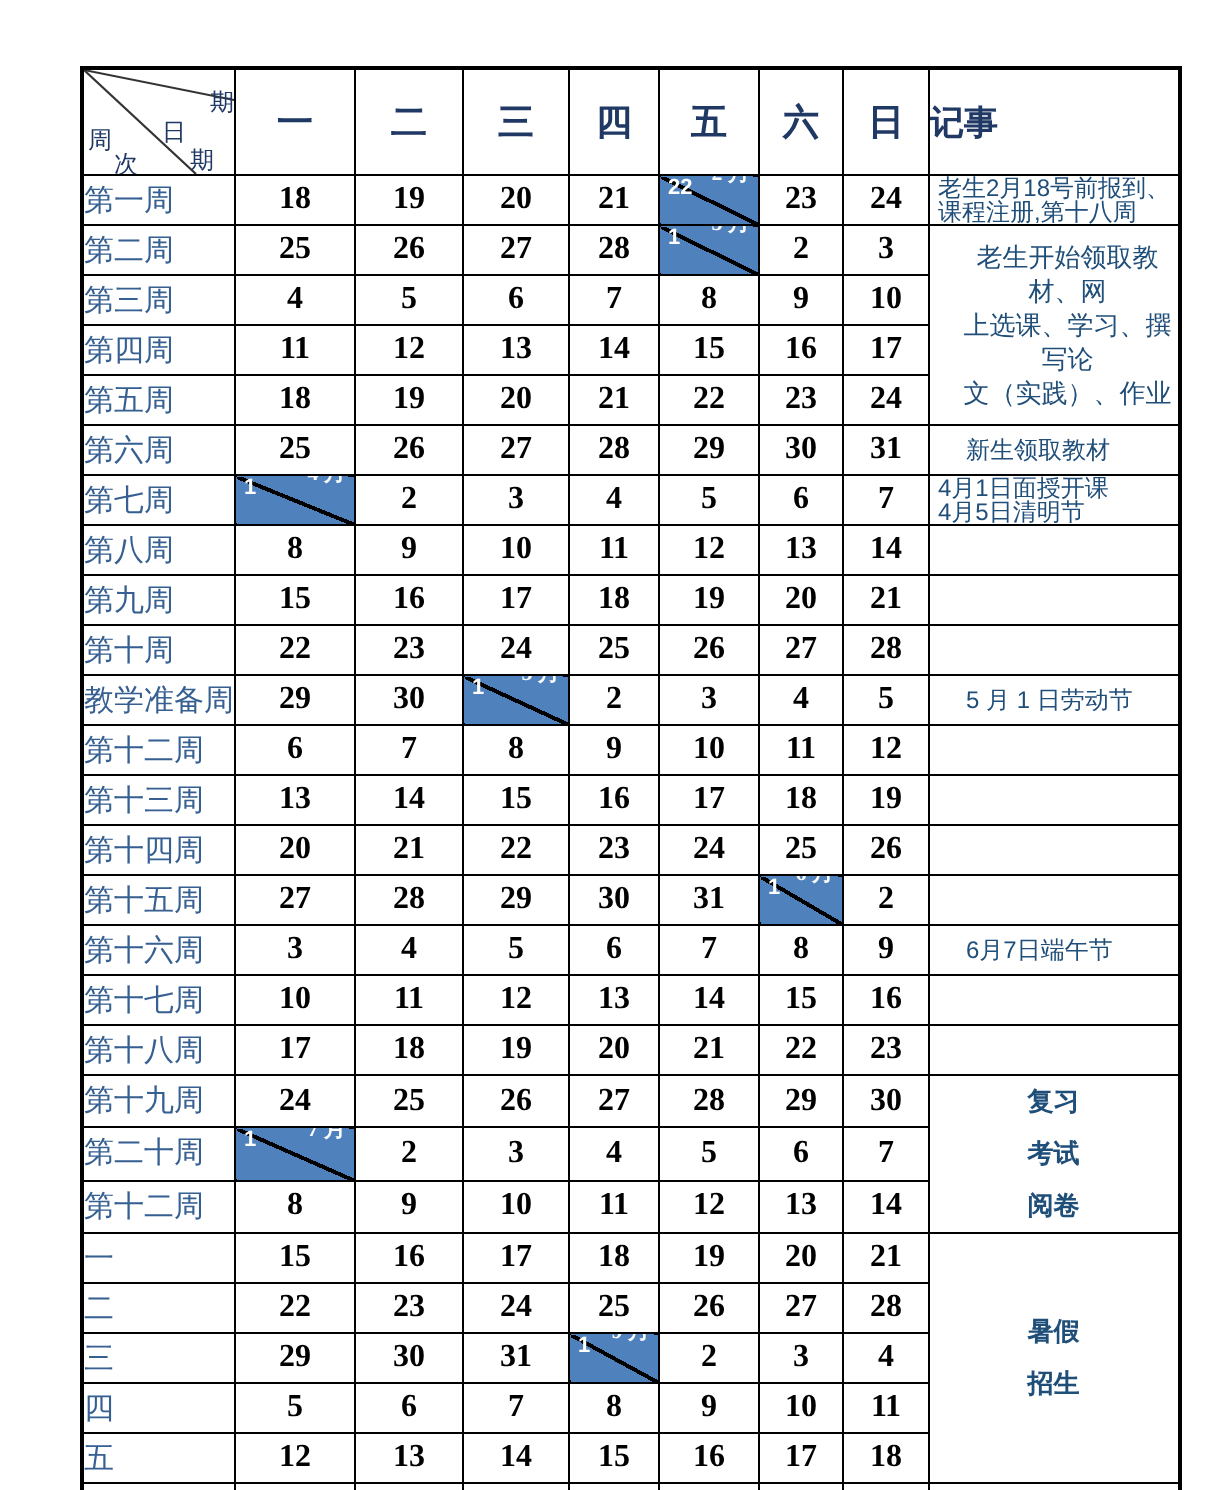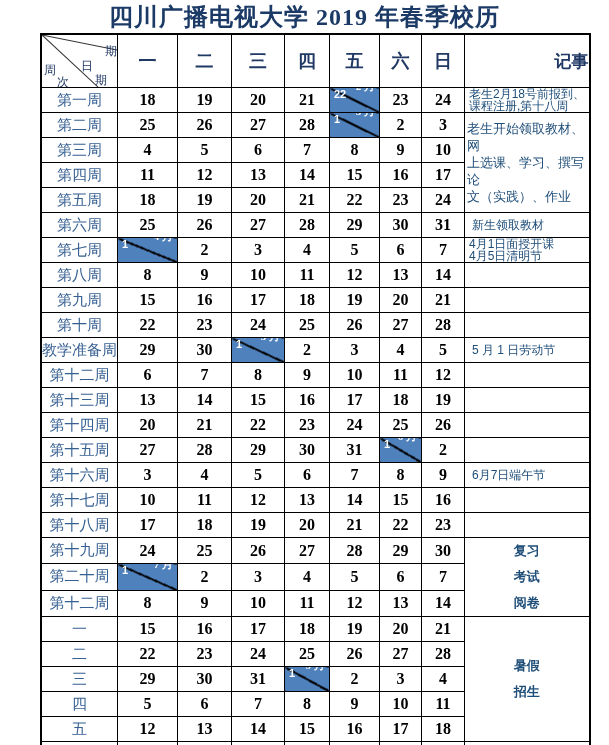--- a/index.html
+++ b/index.html
@@ -7,52 +7,51 @@
   .page{position:relative;width:609px;height:745px;background:#fff;}
   .title{position:absolute;top:1px;left:0;width:100%;text-align:center;
          font-family:"Liberation Serif",serif;font-weight:bold;font-size:24px;
          color:#1b3a66;letter-spacing:1px;white-space:nowrap;}
   table.cal{position:absolute;left:40px;top:33px;border-collapse:collapse;
             table-layout:fixed;border:2px solid #000;}
   .cal th,.cal td{border:1px solid #000;padding:0;overflow:hidden;}
   .cal thead tr{height:52px;}
   .cal tbody tr{height:25px;}
   th.day{font-size:18px;font-weight:bold;color:#1f3864;text-align:center;}
-  th.notes-h{font-size:17px;font-weight:bold;color:#1f3864;text-align:right;}
-  td.week{color:#376092;font-size:15px;text-align:center;white-space:nowrap;margin-left:36px;}
+  th.notes-h{font-size:17px;font-weight:bold;color:#1f3864;text-align:left;}
+  td.week{color:#376092;font-size:15px;text-align:left;white-space:nowrap;margin-left:36px;}
   td.date{font-family:"Liberation Serif",serif;font-size:16px;font-weight:bold;
           color:#000;text-align:center;}
   td.mstart{position:relative;color:#fff;
     background-image:linear-gradient(to right top,
       #4f81bd calc(50% - 1px),#000 calc(50% - 1px),
       #000 calc(50% + 1px),#4f81bd calc(50% + 1px));}
   td.mstart .d{position:absolute;top:0px;left:4px;font-size:11px;font-weight:bold;
                font-family:"Liberation Sans",sans-serif;}
   td.mstart .m{position:absolute;bottom:18px;right:4px;font-size:11px;font-weight:bold;}
   td.note{color:#1f4e79;vertical-align:middle;}
   td.note.tight{font-size:12px;line-height:12px;text-align:left;padding-left:4px;}
-  td.note.wrap{font-size:13px;line-height:17px;text-align:left;padding-left:2px;}
-  td.note.single{font-size:12px;line-height:14px;text-align:left;padding-left:7px;}
+  td.note.wrap{font-size:13px;line-height:17px;text-align:center;padding-left:14px;}
+  td.note.single{font-size:12px;line-height:14px;text-align:left;padding-left:18px;}
   td.note.center{font-size:13px;line-height:26px;text-align:center;font-weight:bold;}
   
   th.corner{position:relative;}
   .corner-box{position:relative;width:100%;height:52px;}
   .corner-box svg{position:absolute;top:0;left:0;width:100%;height:100%;}
   .corner-box span{position:absolute;font-size:12px;color:#1f3864;font-weight:normal;}
   .c-top{top:8px;right:0px;}
   .c-week1{top:27px;left:2px;}
   .c-week2{top:39px;left:15px;}
   .c-date1{top:23px;left:39px;}
   .c-date2{top:37px;left:53px;}
 </style>
 </head>
 <body>
 
 <div class="page">
-  <div class="title">四川广播电视大学 2019 年春季校历</div>
 
   <table class="cal">
     <colgroup>
       <col style="width:67px">
         <col style="width:60px">
         <col style="width:54px">
       <col style="width:53px">
         <col style="width:45px">
         <col style="width:50px">
       <col style="width:42px">

